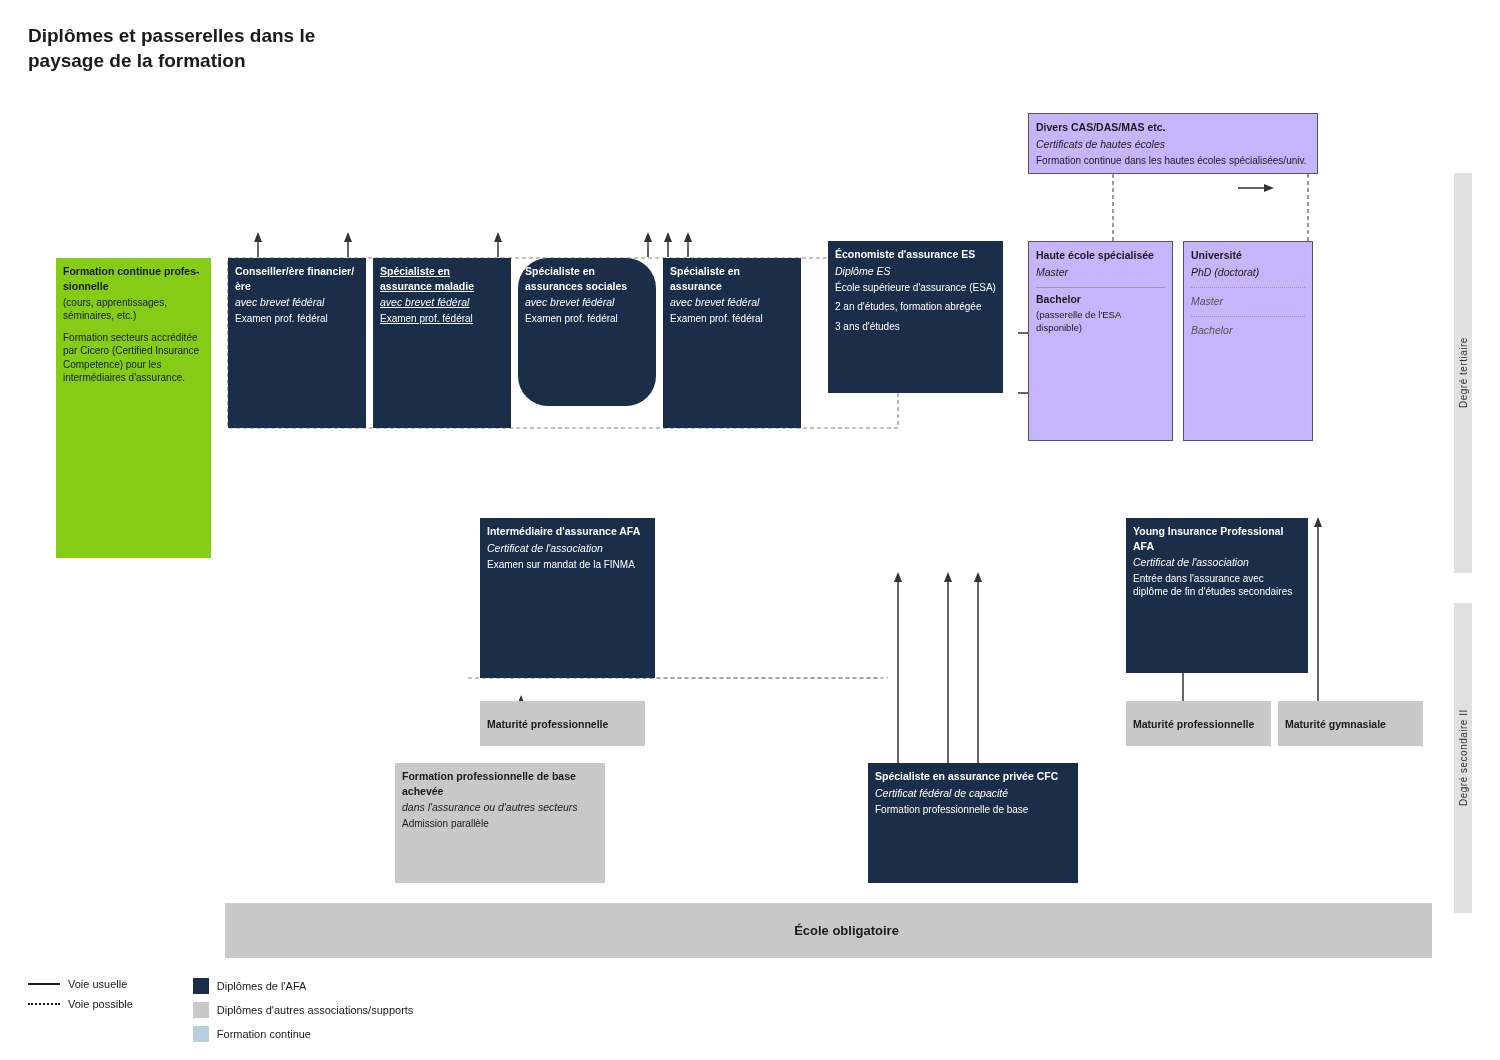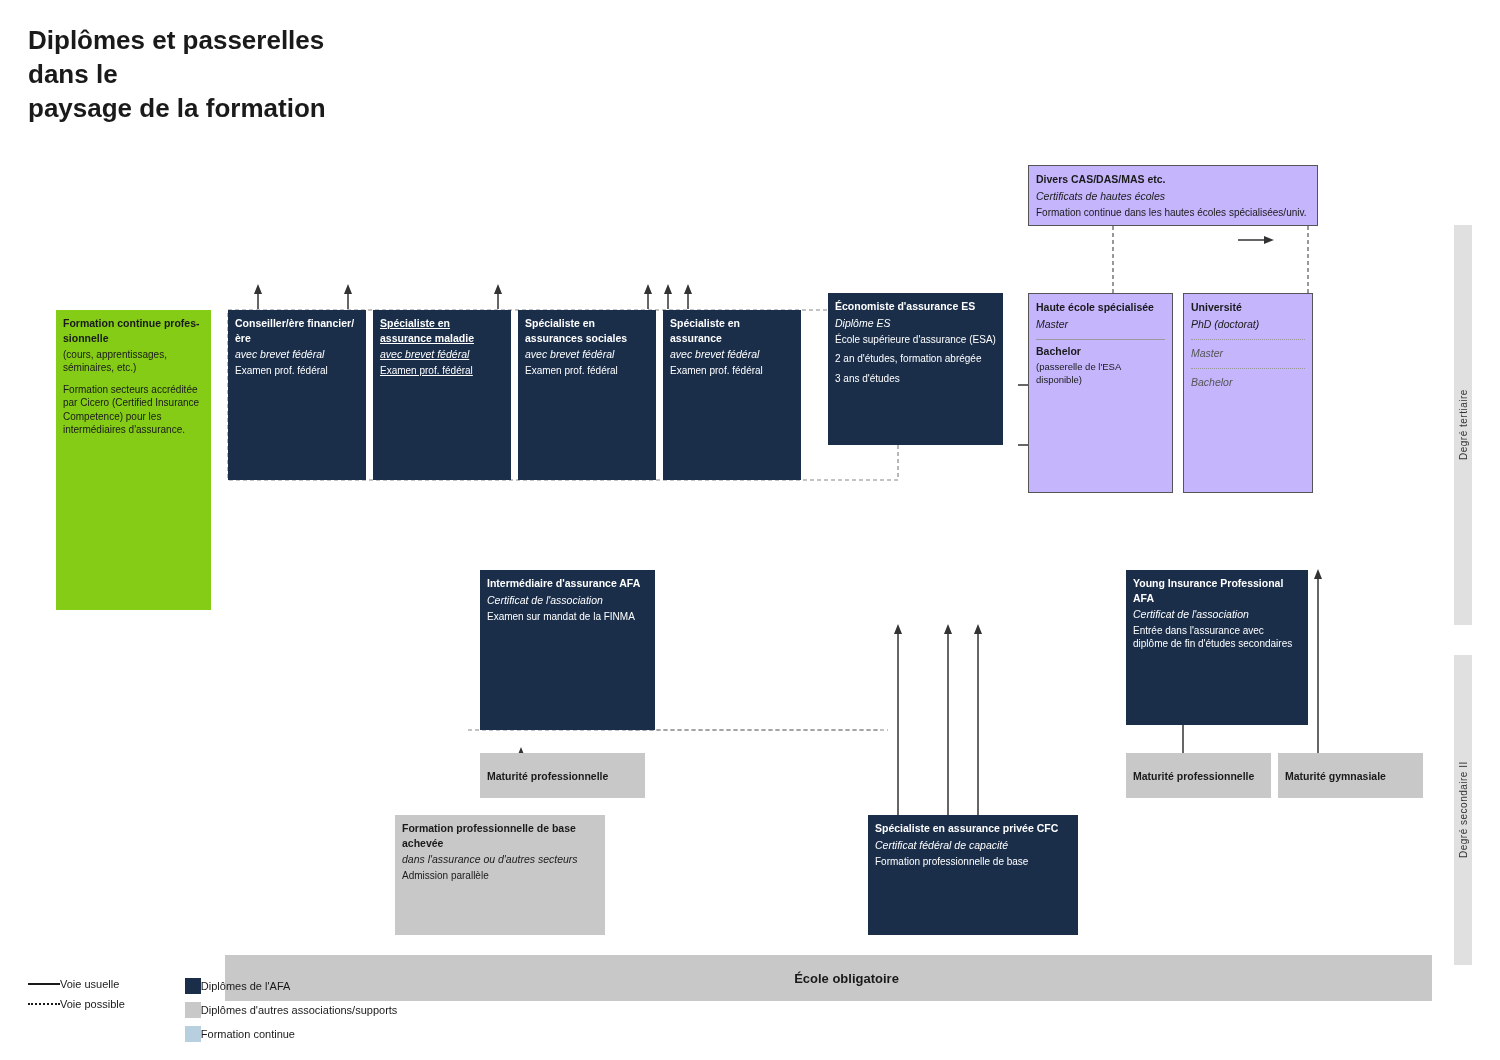--- a/index.html
+++ b/index.html
@@ -12,21 +12,21 @@
       font-size: 11px;
       color: #1a1a1a;
     }
     .page {
       width: 1500px;
       min-height: 1060px;
       padding: 24px 28px 16px 28px;
       position: relative;
     }
     .main-title {
-      font-size: 26px;
+      font-size: 19px;
       font-weight: 900;
       line-height: 1.3;
       margin-bottom: 10px;
       max-width: 350px;
     }
 
     
     .diagram-area {
       position: relative;
       width: 100%;
@@ -117,21 +117,21 @@
     
     .legend {
       position: absolute;
       bottom: 18px;
       left: 28px;
       display: flex;
       gap: 60px;
       align-items: flex-start;
     }
     .legend-col { display: flex; flex-direction: column; gap: 8px; }
-    .legend-item { display: flex; align-items: center; font-size: 11px; }
+    .legend-item { display: flex; align-items: center; gap: 8px; font-size: 11px; }
     .legend-line-solid { width: 32px; height: 2px; background: #1a1a1a; }
     .legend-line-dotted { width: 32px; height: 2px; border-top: 2px dotted #1a1a1a; }
     .legend-box-darkblue { width: 16px; height: 16px; background: #1a2e4a; }
     .legend-box-gray { width: 16px; height: 16px; background: #c8c8c8; }
     .legend-box-lightblue { width: 16px; height: 16px; background: #b8cfe0; }
   </style>
 </head>
 <body>
 
 <div class="page">
@@ -229,21 +229,21 @@
       <em>avec brevet fédéral</em>
       <span class="sub">Examen prof. fédéral</span>
     </div>
 
     <div class="box box-dark-blue" style="left:345px; top:175px; width:138px; height:170px;text-decoration:underline;">
       <strong>Spécialiste en assurance maladie</strong>
       <em>avec brevet fédéral</em>
       <span class="sub">Examen prof. fédéral</span>
     </div>
 
-    <div class="box box-dark-blue" style="left:490px; top:175px; width:138px; height:170px;">
+    <div class="box box-dark-blue" style="left:490px; top:175px; width:138px; height:148px;border-radius:30px;">
       <strong>Spécialiste en assurances sociales</strong>
       <em>avec brevet fédéral</em>
       <span class="sub">Examen prof. fédéral</span>
     </div>
 
     <div class="box box-dark-blue" style="left:635px; top:175px; width:138px; height:170px;">
       <strong>Spécialiste en assurance</strong>
       <em>avec brevet fédéral</em>
       <span class="sub">Examen prof. fédéral</span>
     </div>
@@ -311,21 +311,21 @@
     <div class="box box-gray" style="left:1250px; top:618px; width:145px; height:45px; display:flex; align-items:center;">
       <strong>Maturité gymnasiale</strong>
     </div>
 
     <div class="box box-dark-blue" style="left:840px; top:680px; width:210px; height:120px;">
       <strong>Spécialiste en assurance privée CFC</strong>
       <em>Certificat fédéral de capacité</em>
       <span class="sub">Formation professionnelle de base</span>
     </div>
 
-    <div class="ecole-bar" style="left:197px; top:820px; width:1207px; height:46px;padding-left:36px;">
+    <div class="ecole-bar" style="left:197px; top:820px; width:1207px; height:55px;padding-left:36px;">
       <span>École obligatoire</span>
     </div>
 
     <div class="degree-label-tertiary">
       <span>Degré tertiaire</span>
     </div>
     <div class="degree-label-secondary">
       <span>Degré secondaire II</span>
     </div>
 

